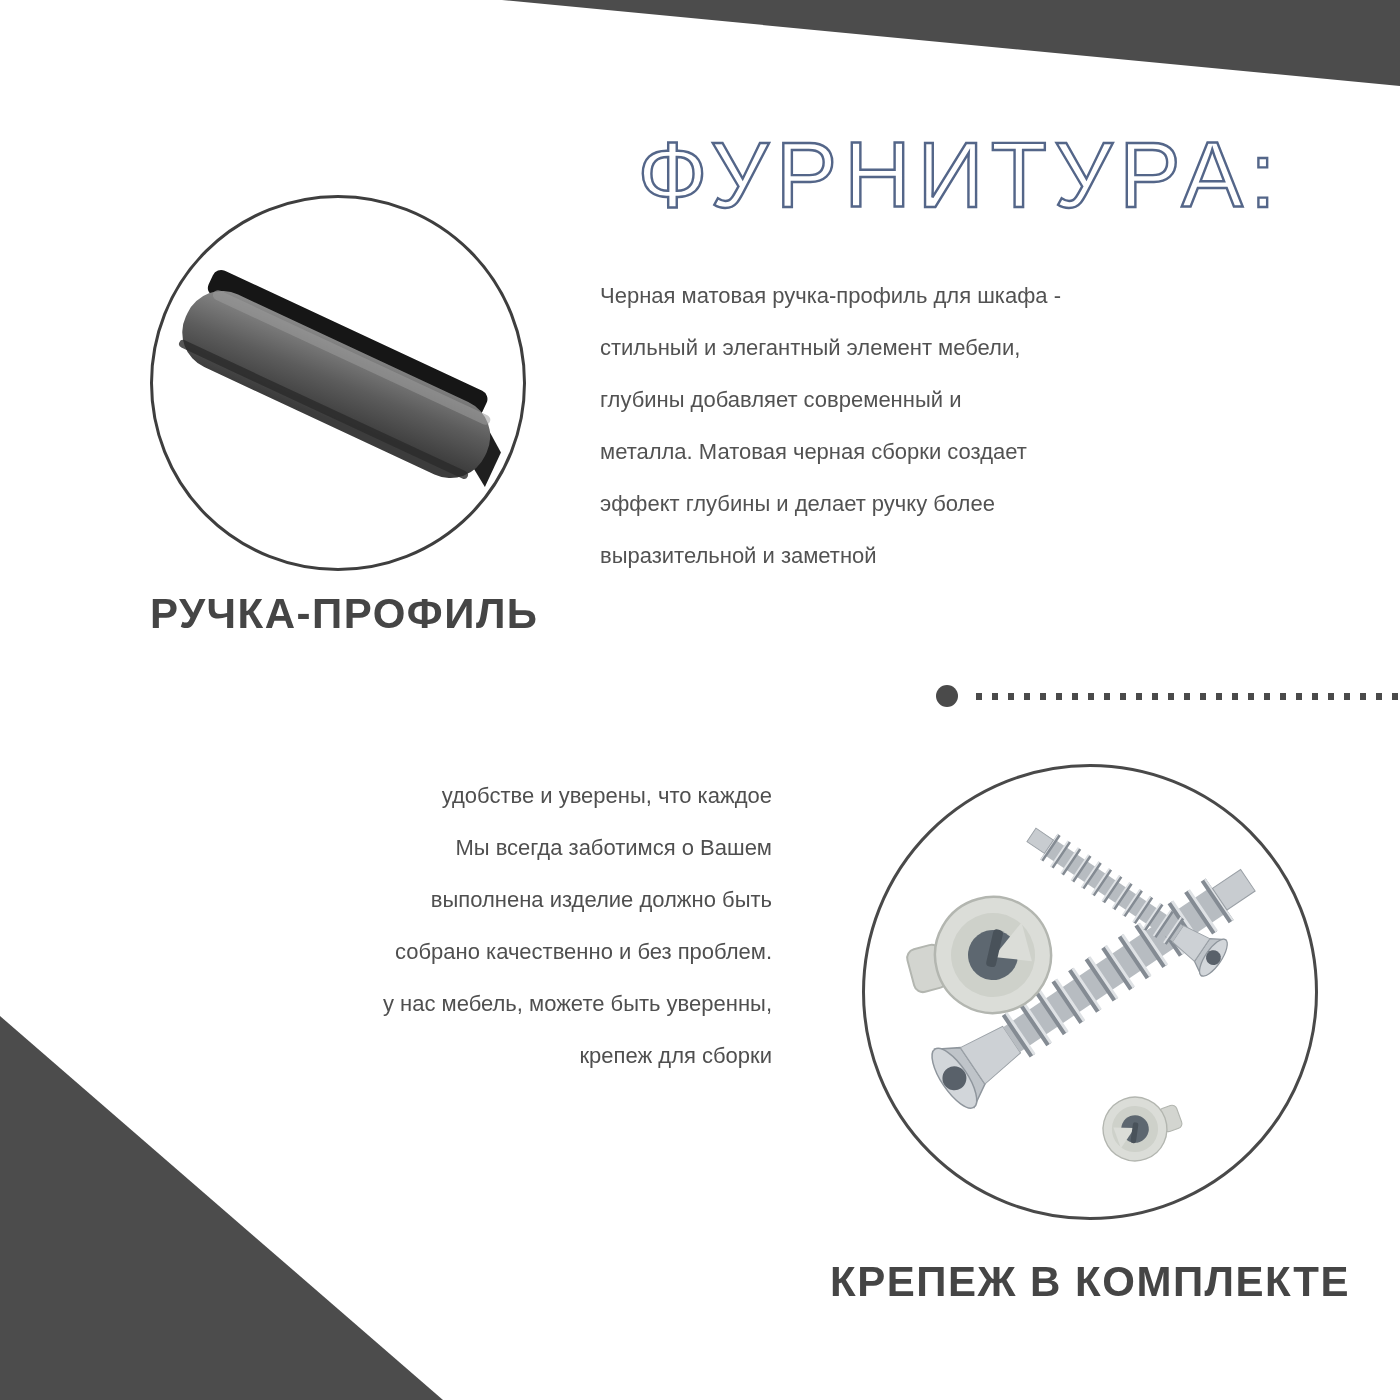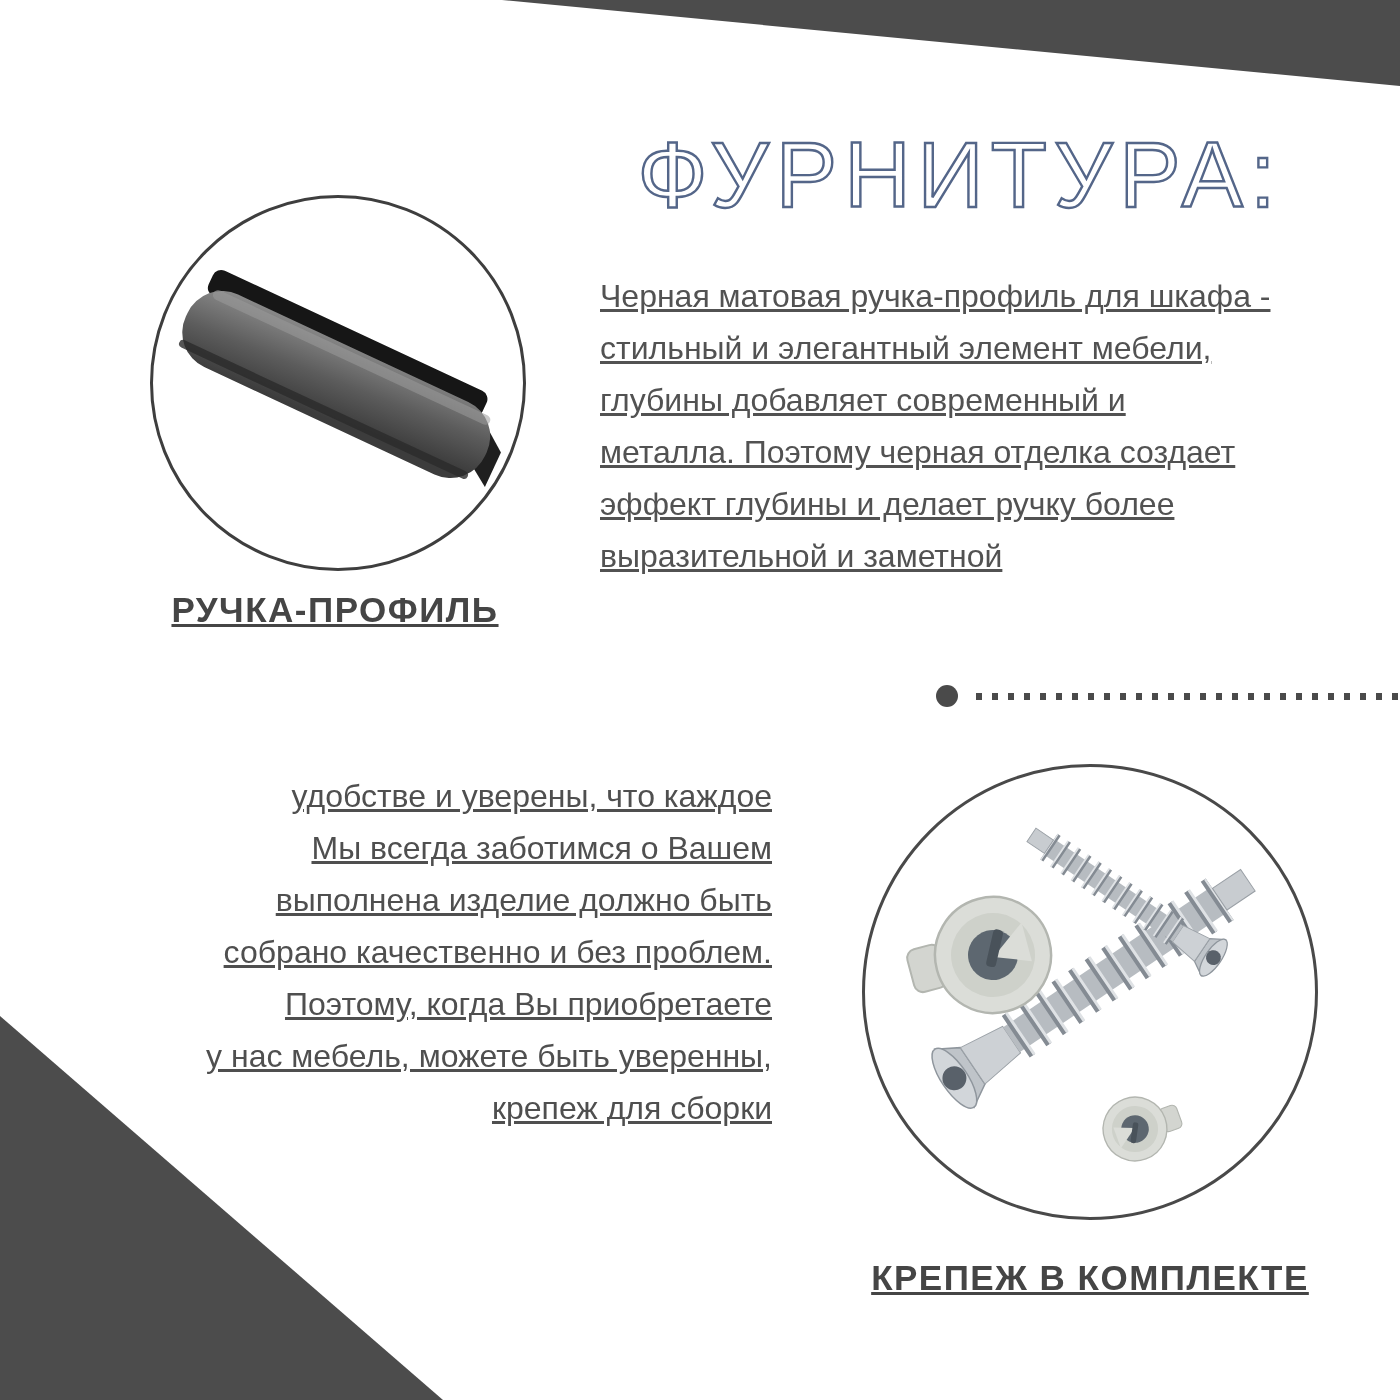--- a/index.html
+++ b/index.html
@@ -21,32 +21,32 @@
   .photo-circle{
     position:absolute;border-radius:50%;background:#ffffff;z-index:1;
     display:flex;align-items:center;justify-content:center;
   }
   .circle-handle{left:150px;top:195px;width:370px;height:370px;border:3px solid #3e3e3e;}
   .circle-fasteners{left:862px;top:764px;width:450px;height:450px;border:3px solid #494949;}
   .photo-circle svg{width:100%;height:100%;border-radius:50%;}
 
   
   .feature-label{
-    position:absolute;z-index:2;text-align:center;font-weight:700;font-size:35px;
-    color:#454545;letter-spacing:1.5px;white-space:nowrap;text-decoration:underline;
+    position:absolute;z-index:2;text-align:center;font-weight:700;font-size:42px;
+    color:#454545;letter-spacing:1.5px;white-space:nowrap;
   }
   .label-handle{left:150px;top:590px;width:370px;}
   .label-fasteners{left:790px;top:1258px;width:600px;}
 
   
   .desc-text{position:absolute;left:600px;top:270px;width:760px;z-index:2;text-align:left;}
   .care-text{position:absolute;right:628px;top:770px;width:660px;z-index:2;text-align:right;
              margin-right:-660px;}
   .care-text{right:auto;left:132px;width:640px;}
-  .text-line{font-size:32px;line-height:52px;color:#525252;white-space:nowrap;text-decoration:underline;}
+  .text-line{font-size:22px;line-height:52px;color:#525252;white-space:nowrap;}
   .care-text .text-line{color:#4f4f4f;}
 
   
   .divider{position:absolute;left:936px;top:685px;width:464px;height:22px;z-index:2;}
   .divider-dot{
     position:absolute;left:0;top:0;width:22px;height:22px;border-radius:50%;background:#4a4a4a;
   }
   .divider-line{
     position:absolute;left:40px;top:8px;width:424px;height:7px;
     background:repeating-linear-gradient(90deg,#4a4a4a 0 6px,transparent 6px 16px);
@@ -83,36 +83,35 @@
         <rect x="-160" y="40" width="318" height="8" rx="4" fill="#2a2a2a" opacity="0.8"></rect>
       </g>
     </svg>
   </div>
   <div class="feature-label label-handle">РУЧКА-ПРОФИЛЬ</div>
 
   <div class="desc-text">
     <div class="text-line">Черная матовая ручка-профиль для шкафа -</div>
     <div class="text-line">стильный и элегантный элемент мебели,</div>
     <div class="text-line">глубины добавляет современный и</div>
-    <div class="text-line">металла. Поэтому черная отделка создает</div>
+    <div class="text-line">металла. Матовая черная сборки создает</div>
     <div class="text-line">эффект глубины  и делает ручку более</div>
     <div class="text-line">выразительной и заметной</div>
   </div>
 
   <div class="divider">
     <span class="divider-dot"></span>
     <span class="divider-line"></span>
   </div>
 
   <div class="care-text">
     <div class="text-line">удобстве и уверены, что каждое</div>
     <div class="text-line">Мы всегда заботимся о Вашем</div>
     <div class="text-line">выполнена изделие должно быть</div>
     <div class="text-line">собрано качественно и без проблем.</div>
-    <div class="text-line">Поэтому, когда Вы приобретаете</div>
     <div class="text-line">у нас мебель, можете быть уверенны,</div>
     <div class="text-line">крепеж для сборки</div>
   </div>
 
   <div class="photo-circle circle-fasteners">
     <svg viewBox="0 0 450 450">
 
       <g transform="translate(232 215) rotate(-34)">
         <polygon points="-172,-35 -150,-22 -150,22 -172,35" fill="#bfc4c9" stroke="#8f969d" stroke-width="1.5"></polygon>
         <ellipse cx="-172" cy="0" rx="13" ry="35" fill="#d2d6da" stroke="#8f969d" stroke-width="1.5"></ellipse>

